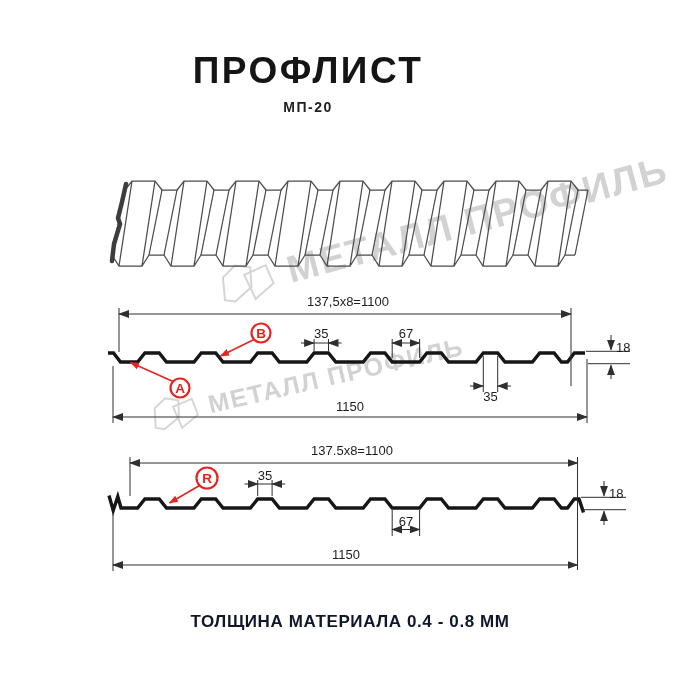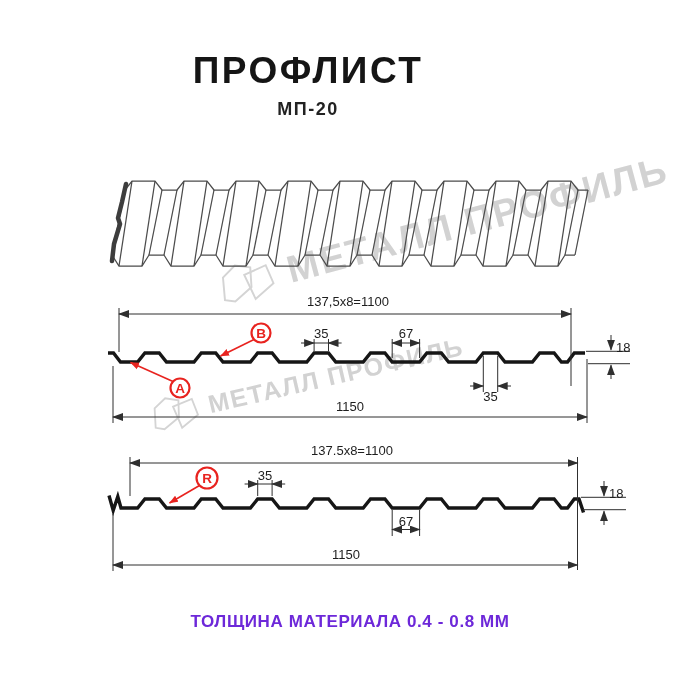--- a/index.html
+++ b/index.html
@@ -9,23 +9,23 @@
   .wm{position:absolute;display:flex;align-items:center;white-space:nowrap;
       color:#d2d2d2;font-weight:700;z-index:0;}
   .wm1{left:218px;top:266px;gap:14px;font-size:38px;letter-spacing:2px;
        transform:rotate(-15deg);transform-origin:0 50%;}
   .wm2{left:150px;top:398px;gap:10px;font-size:25px;letter-spacing:1.5px;
        transform:rotate(-13deg);transform-origin:0 50%;}
   .wmlogo{stroke:#d4d4d4;fill:none;stroke-width:2;}
   
   .hdr{position:absolute;left:0;top:52px;width:616px;text-align:center;z-index:2;}
   .title{font-size:37px;font-weight:700;letter-spacing:2.5px;color:#151515;line-height:1;}
-  .model{margin-top:10px;font-size:18px;font-weight:700;letter-spacing:1.5px;color:#222;}
+  .model{margin-top:10px;font-size:14px;font-weight:700;letter-spacing:1.5px;color:#222;}
   .ftr{position:absolute;left:0;top:612px;width:700px;text-align:center;z-index:2;
-       font-size:17px;font-weight:700;letter-spacing:0.6px;color:#6d28d9;}
+       font-size:17px;font-weight:700;letter-spacing:0.6px;color:#0f172a;}
   
   .art{position:absolute;left:0;top:0;z-index:1;}
   .t3{stroke:#4b4b4b;stroke-width:1.25;fill:none;}
   .edge3d{stroke:#3d3d3d;stroke-width:4.5;fill:none;stroke-linejoin:round;stroke-linecap:round;}
   .p{stroke:#161616;stroke-width:3.4;fill:none;stroke-miterlimit:8;}
   .e,.d{stroke:#2f2f2f;stroke-width:1;fill:none;}
   .dt{font-size:13px;fill:#1e1e1e;}
   .rl{stroke:#e8231f;stroke-width:1.6;fill:none;}
   .rc{stroke:#e8231f;stroke-width:2.2;fill:#fff;}
   .rt{fill:#e8231f;font-size:13.5px;font-weight:700;}

